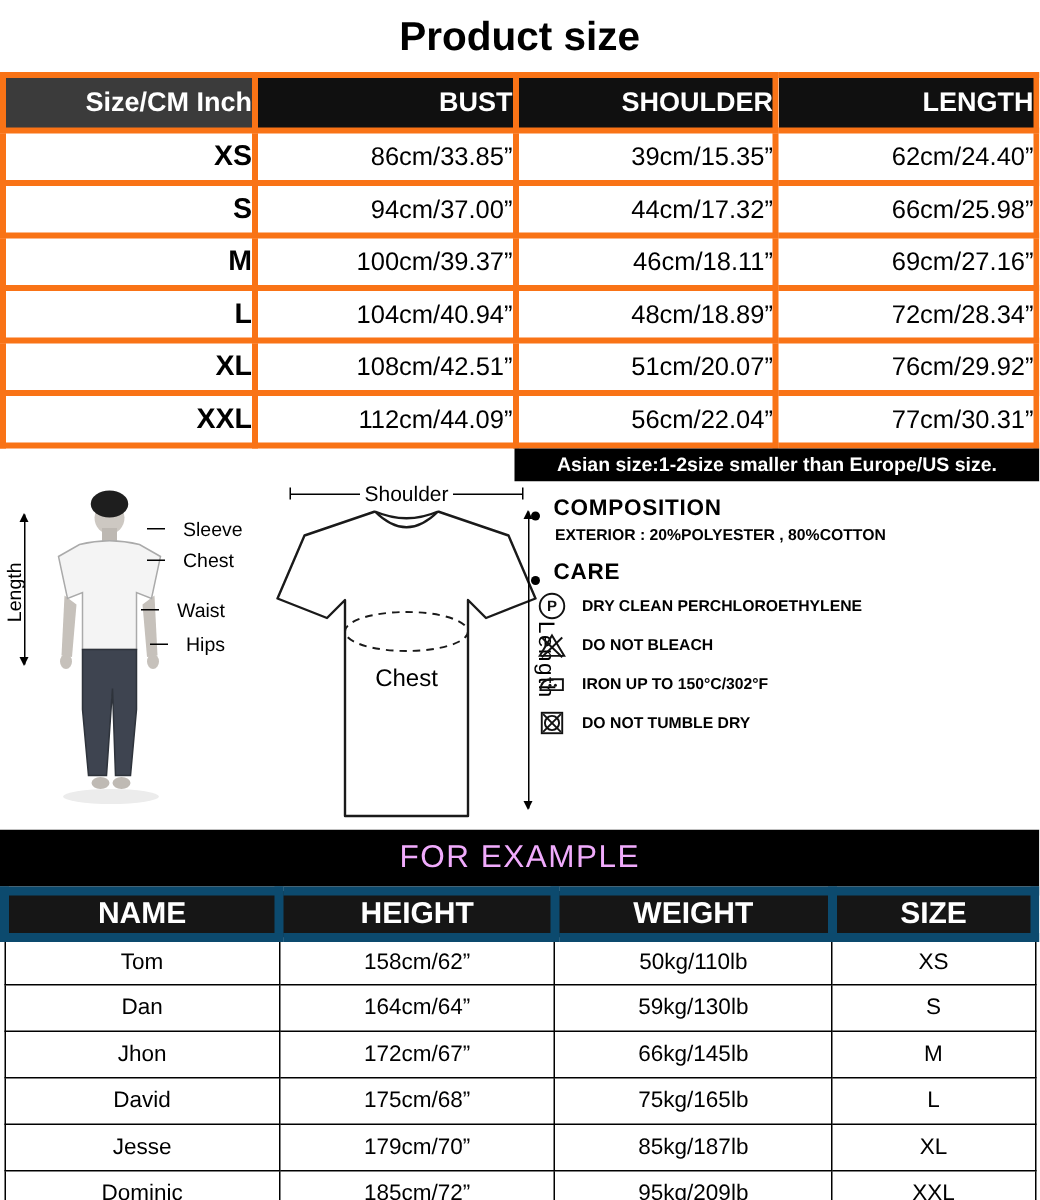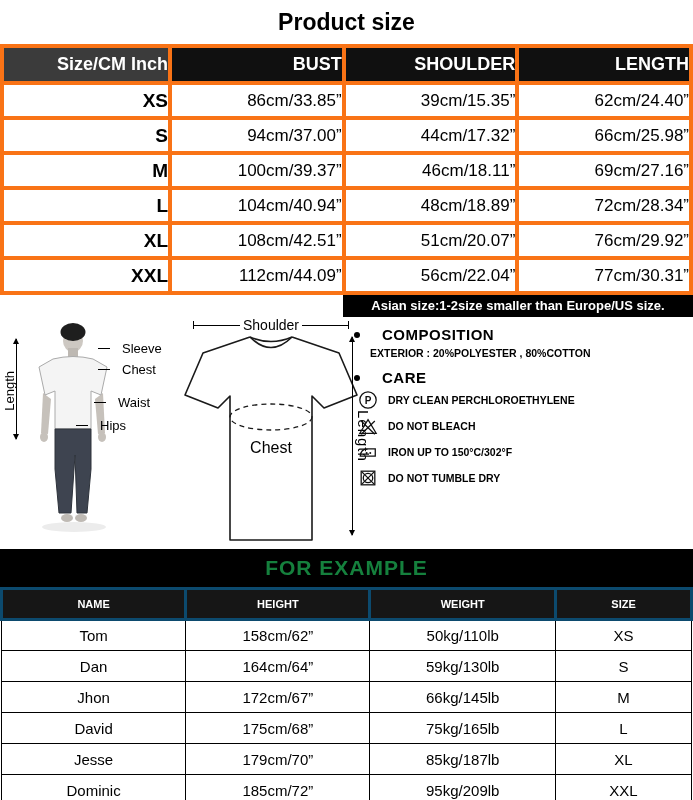--- a/index.html
+++ b/index.html
@@ -1,21 +1,21 @@
 <!DOCTYPE html>
 <html><head>
 <meta charset="utf-8">
 <style>
   *{box-sizing:border-box;margin:0;padding:0}
   html,body{background:#fff}
   body{font-family:"Liberation Sans",sans-serif;color:#000}
   .page{position:relative;width:693px;height:800px;margin:0 auto;background:#fff;overflow:hidden}
 
   
-  .title{text-align:center;font-size:23px;font-weight:bold;padding:9px 0 8px}
+  .title{text-align:center;font-size:27px;font-weight:bold;padding:9px 0 8px}
 
   
   table{border-collapse:collapse;width:100%;table-layout:fixed}
   .size-table th,.size-table td{border:4px solid #f97316;text-align:right;vertical-align:middle;overflow:hidden}
   .size-table th{background:#101010;color:#fff;font-size:18px;font-weight:bold;height:37px}
   .size-table th.size-col{background:#3b3b3b;width:168px}
   .size-table td{font-size:17px;height:35px;background:#fff}
   .size-table td.size-cell{font-weight:bold;font-size:19px}
 
   
@@ -30,51 +30,51 @@
   .model-length-label{position:absolute;left:2px;top:54px;writing-mode:vertical-rl;transform:rotate(180deg);font-size:13px}
   .varrow{position:absolute;width:1px;background:#000}
   .varrow::before{content:"";position:absolute;top:-1px;left:-3px;border-left:3px solid transparent;border-right:3px solid transparent;border-bottom:6px solid #000}
   .varrow::after{content:"";position:absolute;bottom:-1px;left:-3px;border-left:3px solid transparent;border-right:3px solid transparent;border-top:6px solid #000}
   .model-varrow{left:16px;top:22px;height:100px}
   .mlabel{position:absolute;font-size:13px;display:flex;align-items:center;gap:12px;white-space:nowrap}
   .mlabel .dash{width:12px;height:1px;background:#000;display:inline-block}
   .mlabel-sleeve{left:98px;top:24px}
   .mlabel-chest{left:98px;top:45px}
   .mlabel-waist{left:94px;top:78px}
-  .mlabel-hips{left:76px;top:101px}
+  .mlabel-hips{left:100px;top:101px}
 
   .shirt{position:absolute;left:170px;top:0;width:202px;height:232px}
   .shoulder-row{display:flex;align-items:center;justify-content:center;height:16px;font-size:14px}
   .shoulder-row .hline{width:46px;height:1px;background:#000}
   .shoulder-row .tick{width:1px;height:8px;background:#000}
   .shoulder-row .slabel{padding:0 3px}
   .shirt-svg{display:block;margin:0 auto}
   .sline{fill:#fff;stroke:#1a1a1a;stroke-width:1.6;stroke-linejoin:round}
   .dashedline{fill:none;stroke:#1a1a1a;stroke-width:1.3;stroke-dasharray:5 4}
   .stext{fill:#000;stroke:none;font-size:16px;text-anchor:middle;font-family:"Liberation Sans",sans-serif}
   .shirt-length{position:absolute;right:0;top:18px;height:202px;display:flex;align-items:center;gap:2px}
   .flexarrow{position:relative;width:1px;height:198px;background:#000}
   .flexarrow::before{content:"";position:absolute;top:-1px;left:-3px;border-left:3px solid transparent;border-right:3px solid transparent;border-bottom:6px solid #000}
   .flexarrow::after{content:"";position:absolute;bottom:-1px;left:-3px;border-left:3px solid transparent;border-right:3px solid transparent;border-top:6px solid #000}
   .vtext{writing-mode:vertical-rl;font-size:15px;letter-spacing:1px}
 
   .info{position:absolute;left:354px;top:4px;width:336px}
-  .h-row{display:flex;align-items:center;gap:22px;margin:5px 0 4px}
+  .h-row{display:flex;align-items:flex-end;gap:9px;margin:5px 0 4px}
   .bullet{width:6px;height:6px;border-radius:50%;background:#000;flex:0 0 6px}
   .heading{font-size:15px;font-weight:bold;letter-spacing:.5px}
   .detail{font-size:10.5px;font-weight:700;margin:3px 0 10px 16px}
   .care-item{display:flex;align-items:center;gap:10px;margin:0 0 6px 4px}
   .cicon{width:20px;height:20px;flex:0 0 20px;stroke:#111;fill:none;stroke-width:1.4}
   .cicon .icontext{fill:#111;stroke:none;font-size:11px;font-weight:bold;text-anchor:middle;font-family:"Liberation Sans",sans-serif}
   .cicon .dotf{fill:#111;stroke:none}
   .ctext{font-size:10.5px;font-weight:600;line-height:1.35;max-width:265px}
 
   
-  .example-bar{background:#000;color:#15803d;height:38px;display:flex;align-items:center;justify-content:center;font-size:21px;font-weight:bold;letter-spacing:1px}
-  .example-table th{background:#161616;color:#fff;border:3px solid #0c4a6e;font-size:11px;font-weight:bold;height:31px}
+  .example-bar{background:#000;color:#f0abfc;height:38px;display:flex;align-items:center;justify-content:center;font-size:21px;font-weight:normal;letter-spacing:1px}
+  .example-table th{background:#161616;color:#fff;border:6px solid #0c4a6e;font-size:20px;font-weight:bold;height:31px}
   .example-table td{border:1px solid #000;text-align:center;font-size:15px;height:31px;background:#fff}
   .example-table .col-name{width:26.7%}
   .example-table .col-height{width:26.7%}
   .example-table .col-weight{width:26.9%}
   .example-table .col-size{width:19.7%}
 </style>
 </head>
 <body>
 
 <div class="page">

